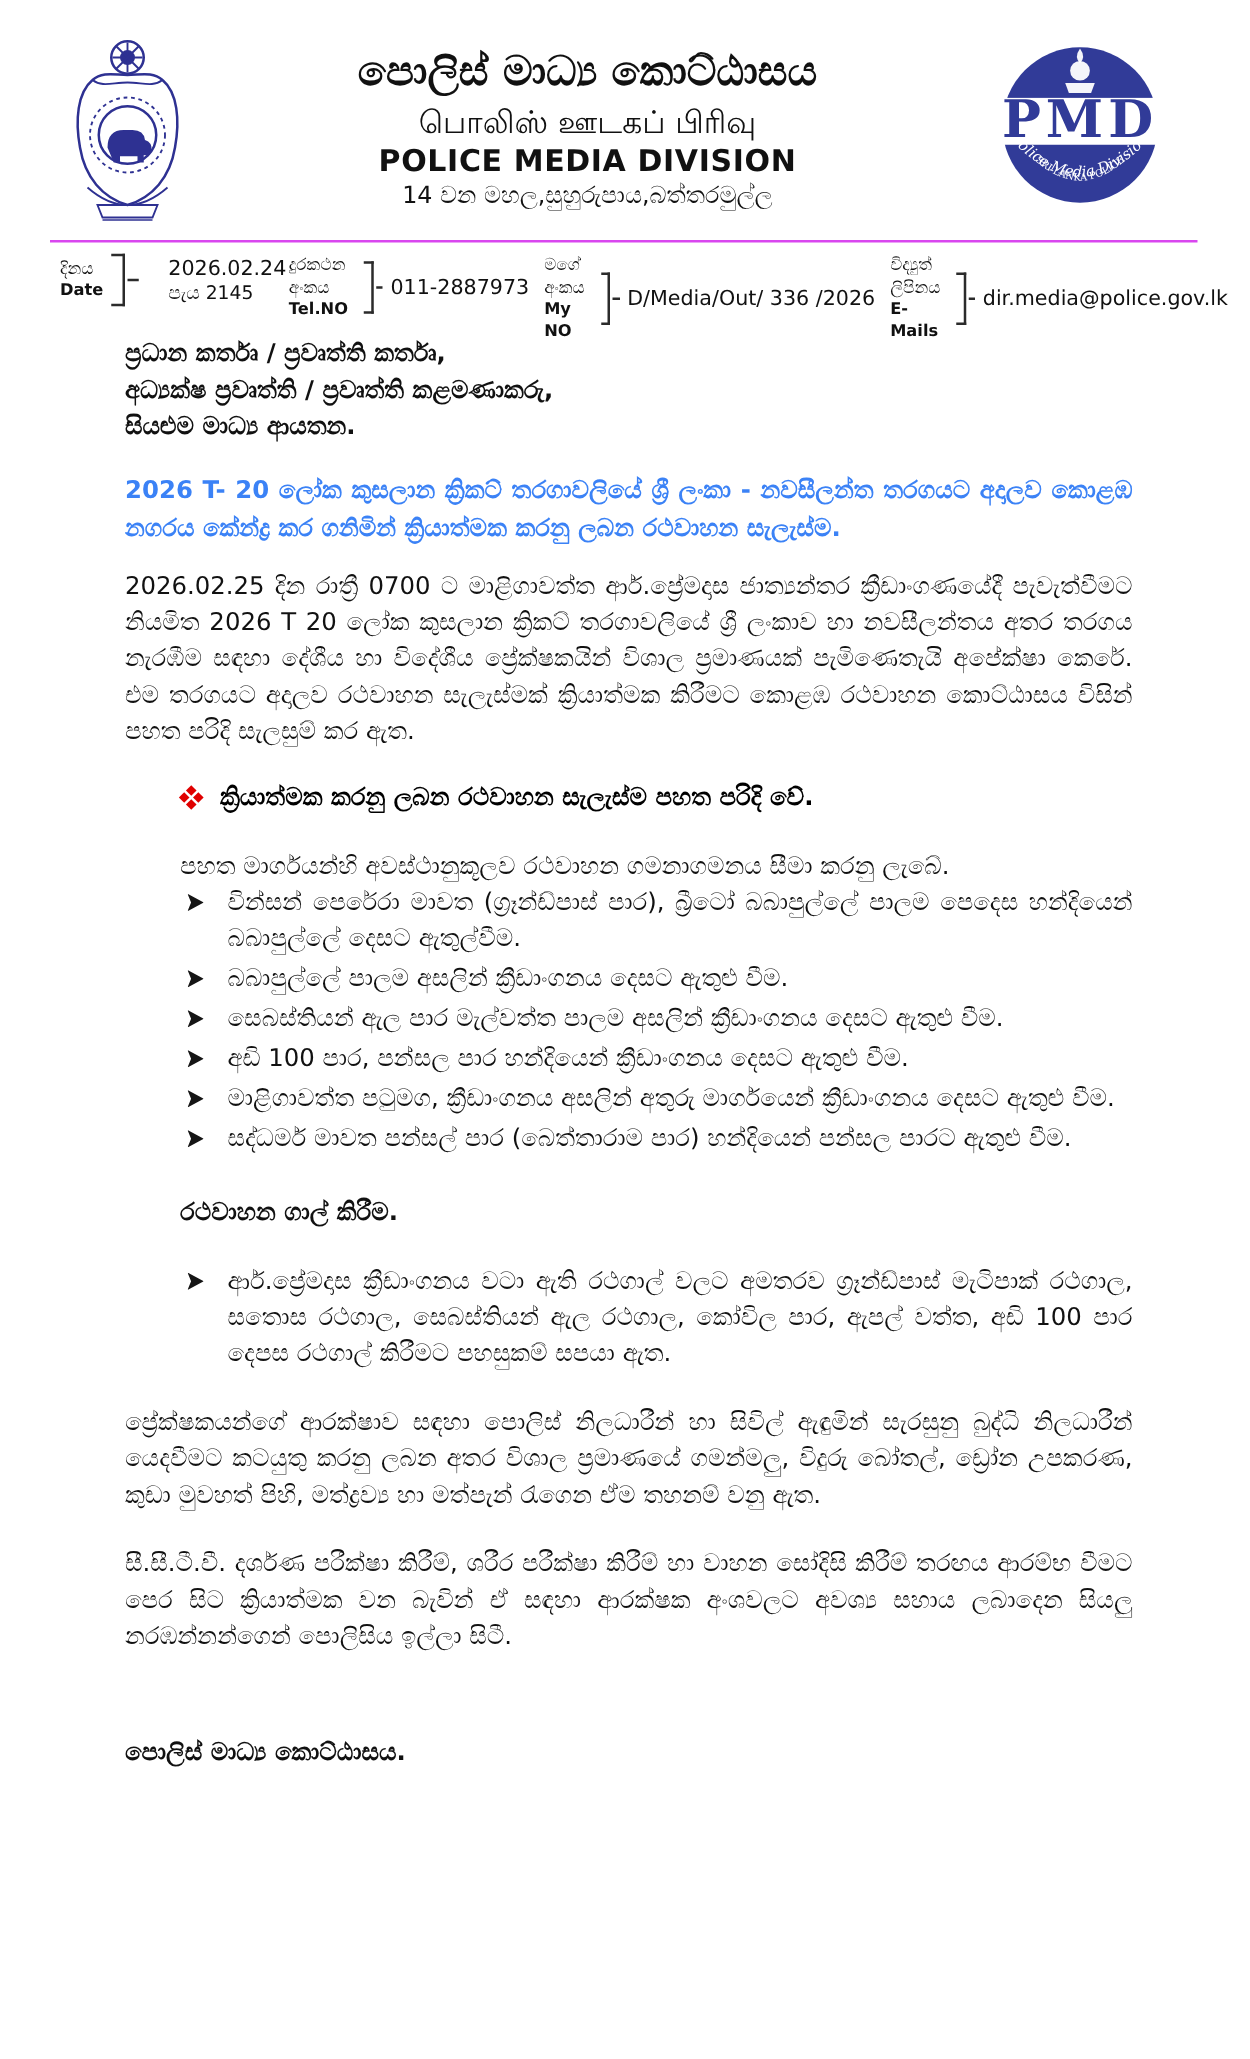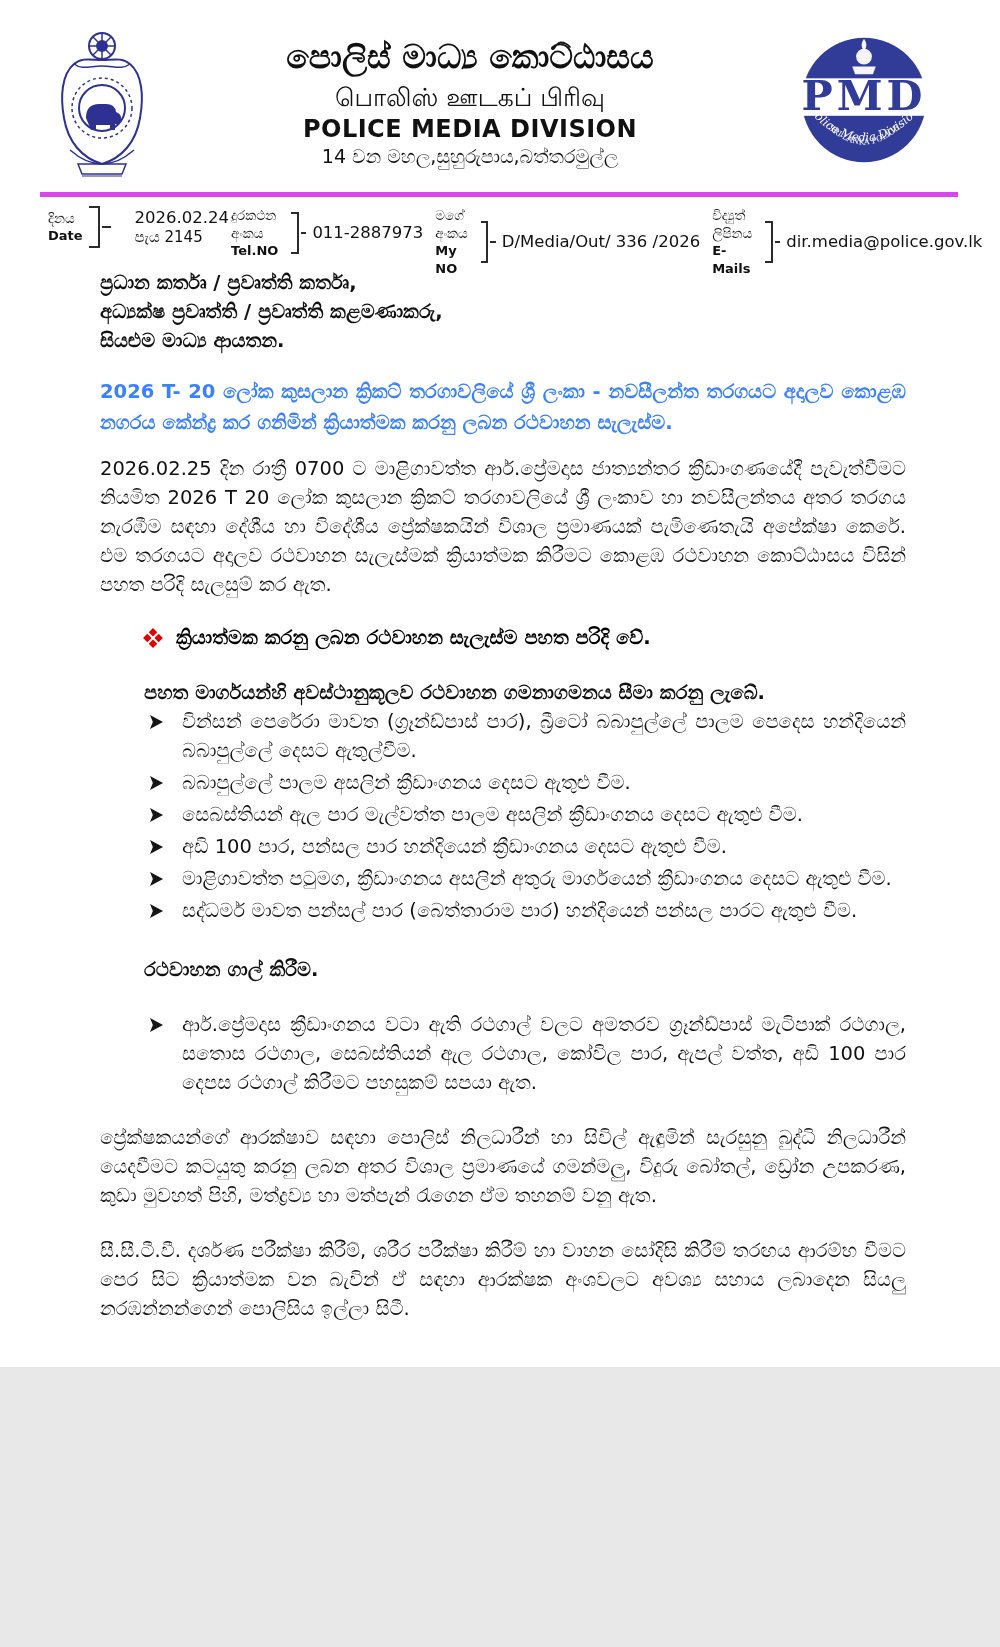--- a/index.html
+++ b/index.html
@@ -1,30 +1,30 @@
 <!DOCTYPE html>
 <html><head>
 <meta charset="utf-8">
 <style>
   html,body{margin:0;padding:0;background:#e8e8e8;}
   .page{
-    position:relative;width:1000px;height:1367px;margin:0 auto;background:#ffffff;
+    position:relative;width:1000px;height:1647px;margin:0 auto;background:#ffffff;
     font-family:"DejaVu Sans","Liberation Sans",sans-serif;color:#111;overflow:hidden;
   }
   
   .letterhead{position:absolute;top:0;left:0;right:0;height:192px;}
   .crest{position:absolute;left:52px;top:26px;width:100px;height:160px;}
   .head-center{position:absolute;left:225px;top:36px;width:490px;text-align:center;}
   .title-si{font-size:33px;font-weight:bold;line-height:1.25;}
   .title-ta{font-size:25px;margin-top:6px;line-height:1.2;text-align:center;}
   .title-en{font-size:24px;font-weight:bold;letter-spacing:.5px;margin-top:2px;}
   .address{font-size:19px;margin-top:2px;}
   .pmd{position:absolute;right:62px;top:26px;width:148px;height:150px;}
   
-  .meta{position:absolute;left:40px;right:42px;top:192px;border-top:5px solid #d946ef;
+  .meta{position:absolute;left:40px;right:42px;top:192px;border-top:2px solid #d946ef;
         display:flex;align-items:flex-start;padding-top:9px;font-size:14px;}
   .meta-field{display:flex;align-items:center;}
   .meta-labels{display:flex;flex-direction:column;line-height:1.35;}
   .lab-si{font-size:13.5px;}
   .lab-en{font-size:13px;font-weight:bold;}
   .bracket{width:9px;height:38px;border-top:2px solid #2b2b2b;border-right:2px solid #2b2b2b;
            border-bottom:2px solid #2b2b2b;margin:0 0 0 6px;}
   .dash{width:9px;height:2px;background:#2b2b2b;margin:0 6px 0 2px;}
   .meta-value{font-size:16.5px;line-height:1.3;white-space:nowrap;}
   .meta-value .v2{font-size:15px;}
@@ -32,21 +32,21 @@
   .body{position:absolute;top:268px;left:100px;width:806px;font-size:19.5px;
         line-height:29px;text-align:justify;}
   .recipients div{font-weight:bold;line-height:29px;}
   .subject{margin-top:21px;color:#3b82f6;font-weight:bold;line-height:31px;}
   .para{margin-top:16px;}
   .plan-heading{margin-top:24px;margin-left:44px;color:#000000;font-weight:bold;
                 display:flex;align-items:center;text-align:left;}
   .diamond{display:inline-grid;grid-template-columns:6px 6px;grid-template-rows:6px 6px;
            gap:2px;transform:rotate(45deg);margin:0 16px 0 2px;flex:0 0 auto;}
   .diamond i{background:#e00000;display:block;}
-  .restrict-heading{margin-top:26px;margin-left:44px;font-weight:bold;text-align:left;}
+  .restrict-heading{margin-top:26px;margin-left:44px;font-weight:normal;text-align:left;}
   .bullets{margin-left:48px;}
   .bullet{position:relative;padding-left:34px;margin-bottom:3px;}
   .arrow-icon{position:absolute;left:2px;top:8px;width:13px;height:14px;background:#151515;
               clip-path:polygon(0 0,100% 50%,0 100%,22% 50%);}
   .parking-heading{margin-top:30px;margin-left:44px;font-weight:bold;text-align:left;}
   .parking{margin-top:26px;margin-left:48px;}
   .closing{margin-top:26px;}
   .signoff{margin-top:64px;font-weight:bold;}
   svg text{font-family:"DejaVu Serif","Liberation Serif",serif;}
 </style>

